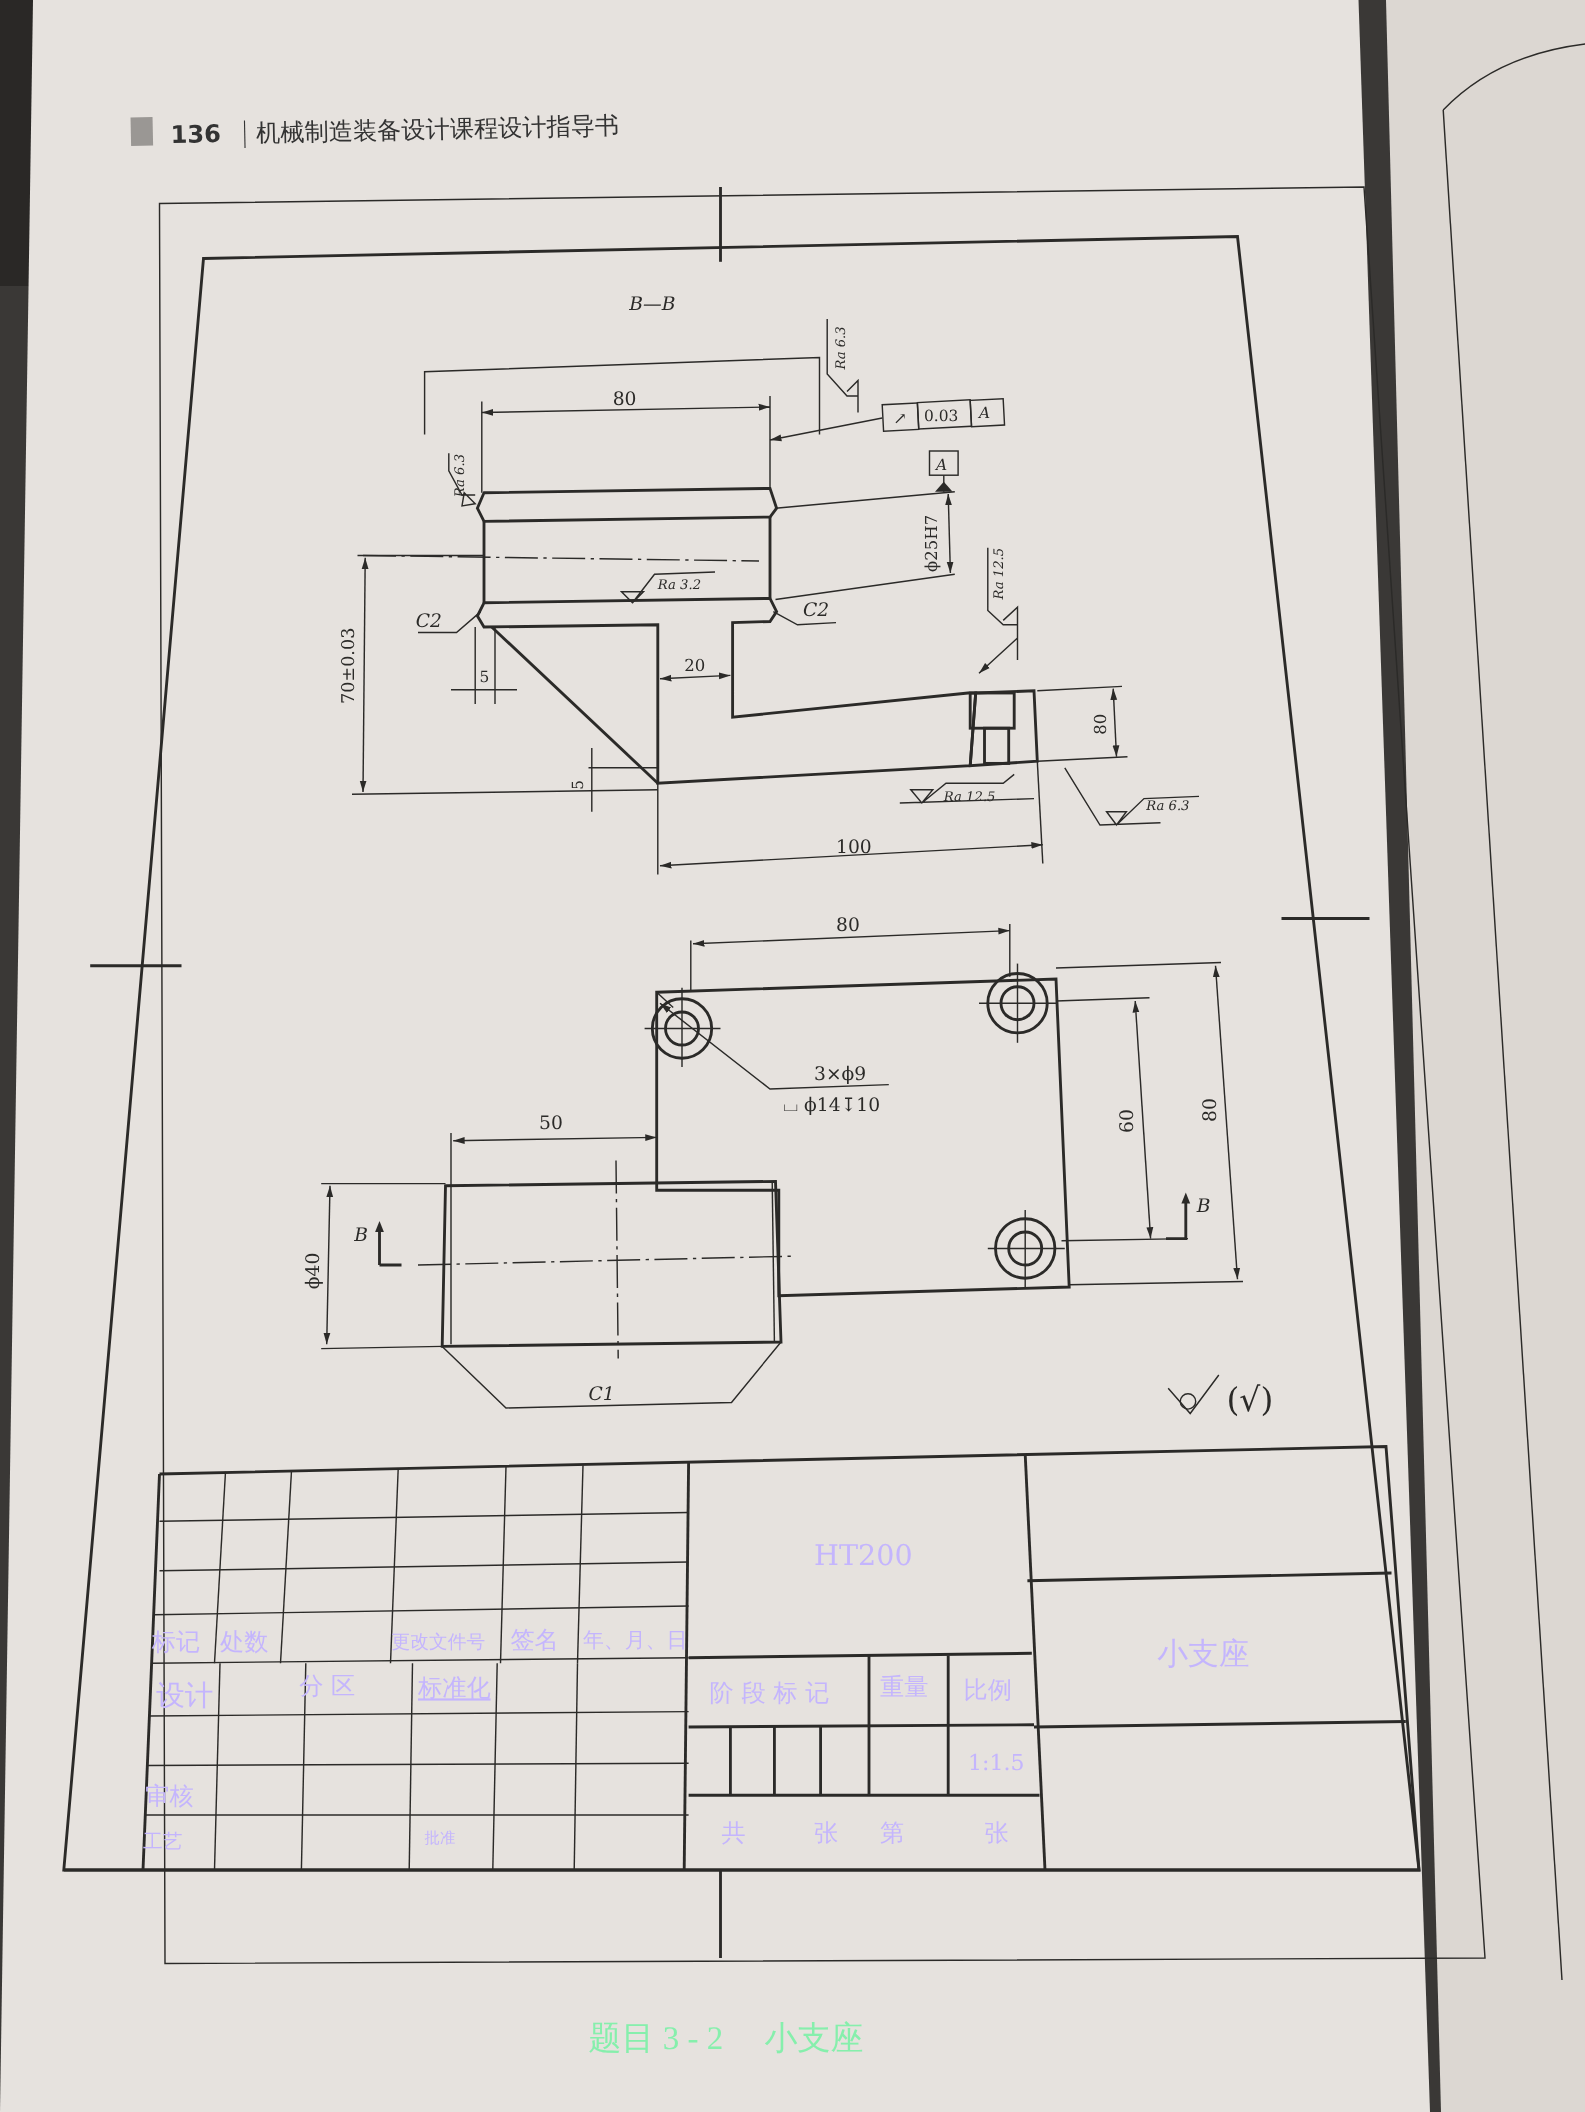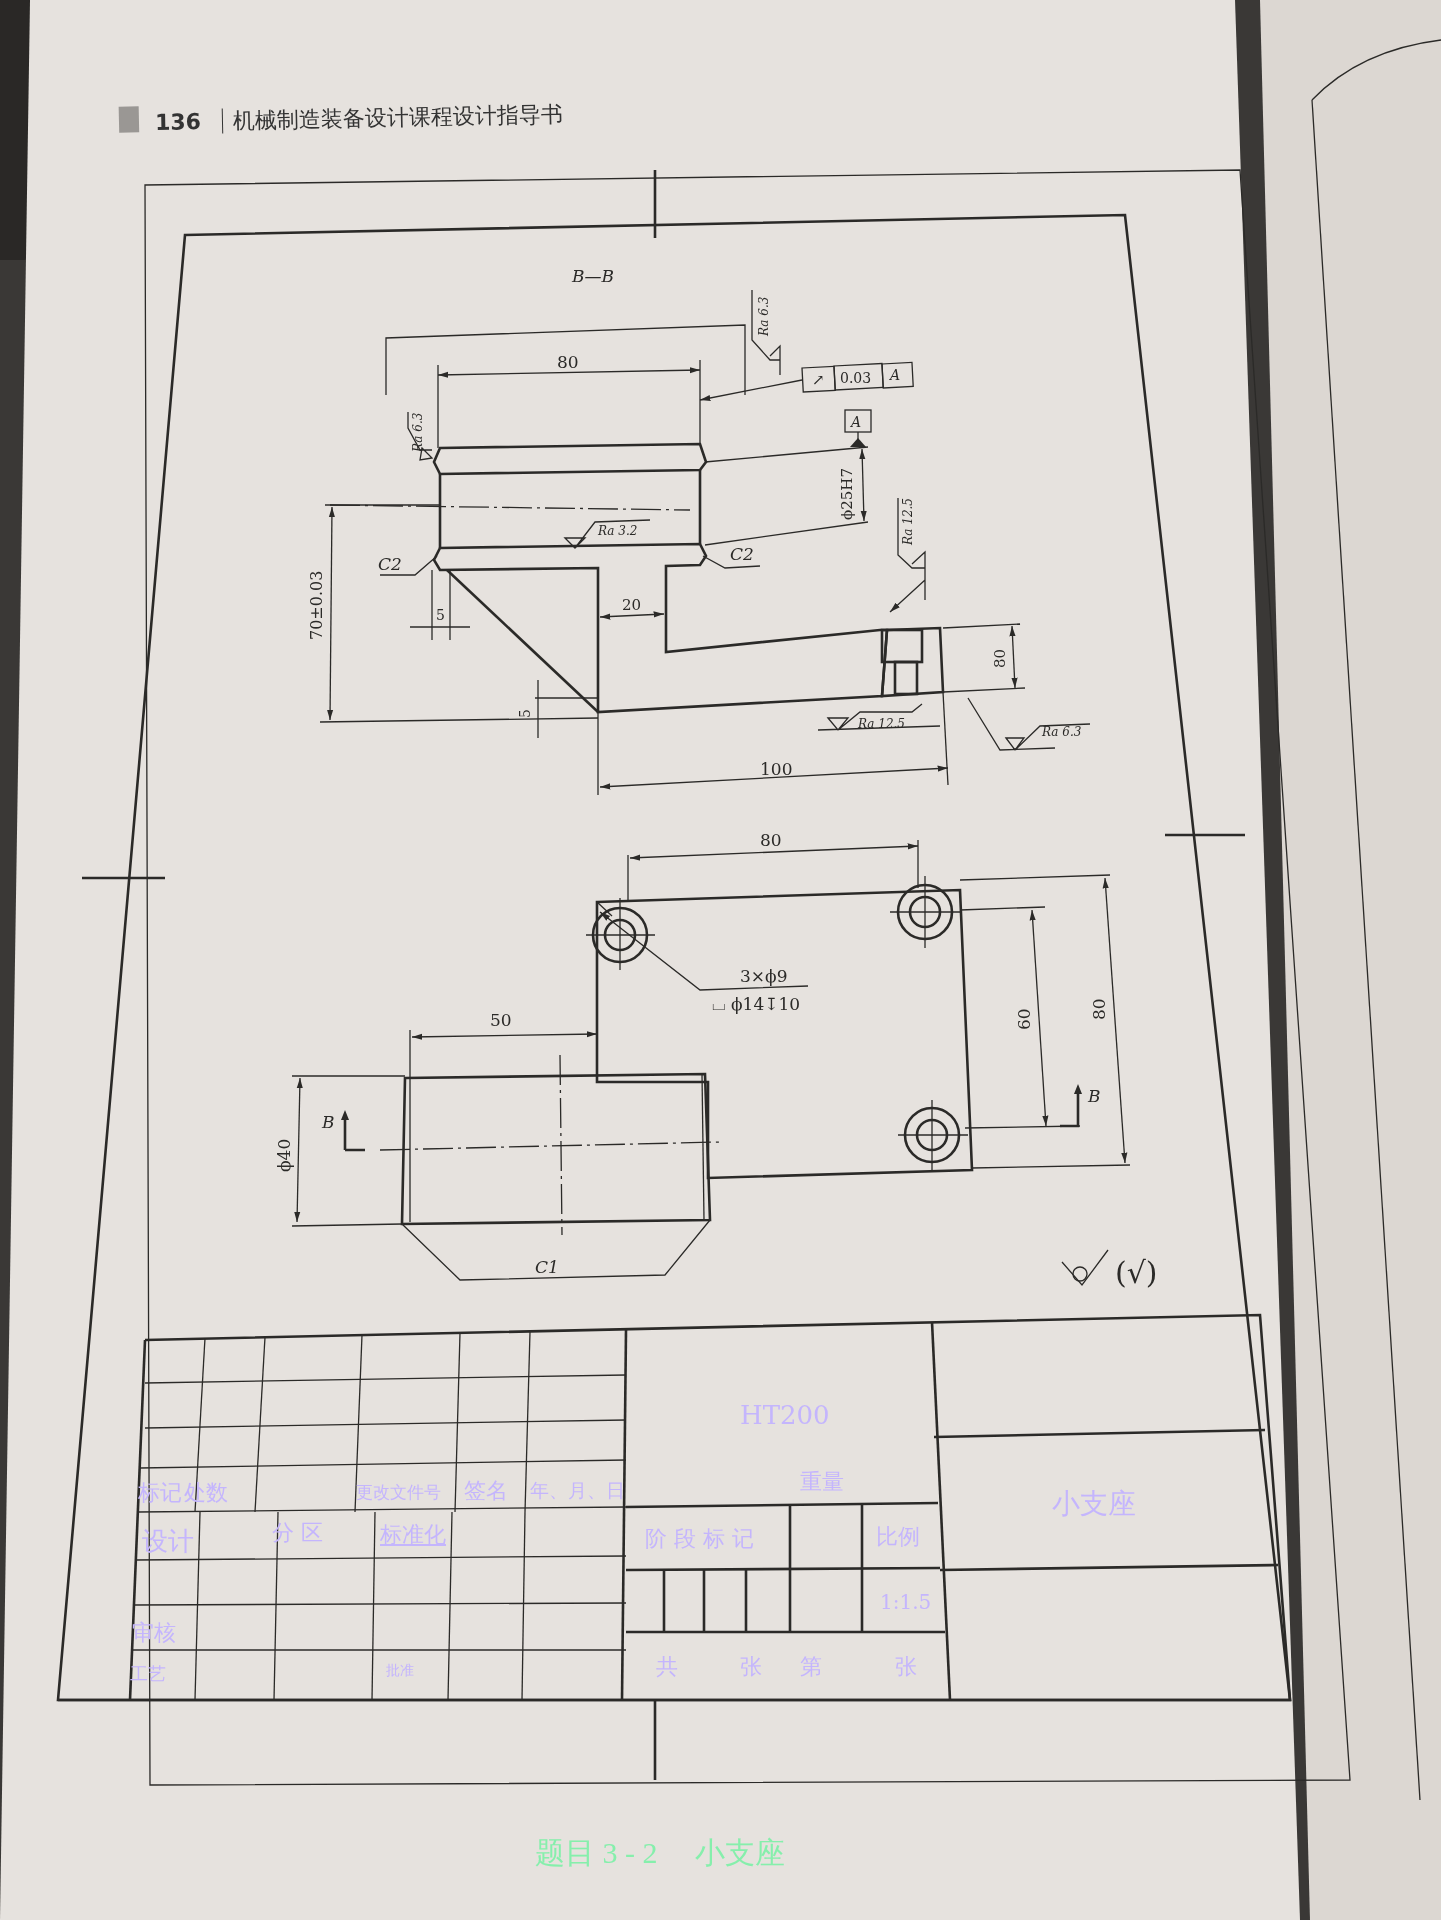--- a/index.html
+++ b/index.html
@@ -252,34 +252,34 @@
     <line x1="375" y1="1512" x2="372" y2="1700"></line>
     <line x1="452" y1="1512" x2="448" y2="1700"></line>
     <line x1="525" y1="1512" x2="522" y2="1700"></line>
   </g>
 </svg>
 
 <div class="tb-text" style="left:740px;top:1400px;font-size:26px;font-family:'DejaVu Serif',serif;">HT200</div>
 <div class="tb-text" style="left:1052px;top:1485px;font-size:28px;">小支座</div>
 
 <div class="tb-text" style="left:138px;top:1478px;font-size:22px;text-align:center;">标记</div>
-<div class="tb-text" style="left:184px;top:1478px;font-size:22px;">处数</div>
+<div class="tb-text" style="left:200px;top:1478px;font-size:22px;">处数</div>
 <div class="tb-text" style="left:272px;top:1478px;font-size:22px;margin-top:40px;">分 区</div>
 <div class="tb-text" style="left:356px;top:1481px;font-size:17px;">更改文件号</div>
 <div class="tb-text" style="left:464px;top:1476px;font-size:22px;">签名</div>
 <div class="tb-text" style="left:530px;top:1478px;font-size:19px;">年、月、日</div>
 
 <div class="tb-text" style="left:142px;top:1524px;font-size:26px;">设计</div>
 <div class="tb-text" style="left:380px;top:1520px;font-size:22px;text-decoration:underline;">标准化</div>
 <div class="tb-text" style="left:132px;top:1618px;font-size:22px;">审核</div>
 <div class="tb-text" style="left:130px;top:1662px;font-size:18px;text-align:right;">工艺</div>
 <div class="tb-text" style="left:386px;top:1662px;font-size:14px;">批准</div>
 
 <div class="tb-text" style="left:645px;top:1524px;font-size:22px;">阶 段 标 记</div>
-<div class="tb-text" style="left:800px;top:1467px;font-size:22px;">重量</div>
+<div class="tb-text" style="left:800px;top:1519px;font-size:22px;">重量</div>
 <div class="tb-text" style="left:876px;top:1522px;font-size:22px;">比例</div>
 <div class="tb-text" style="left:880px;top:1590px;font-size:20px;font-family:'DejaVu Serif',serif;">1:1.5</div>
 
 <div class="tb-text" style="left:656px;top:1652px;font-size:22px;">共</div>
 <div class="tb-text" style="left:740px;top:1652px;font-size:22px;">张</div>
 <div class="tb-text" style="left:800px;top:1652px;font-size:22px;">第</div>
 <div class="tb-text" style="left:895px;top:1652px;font-size:22px;">张</div>
 
 <div class="caption">
   <span>题目 3 - 2</span>

